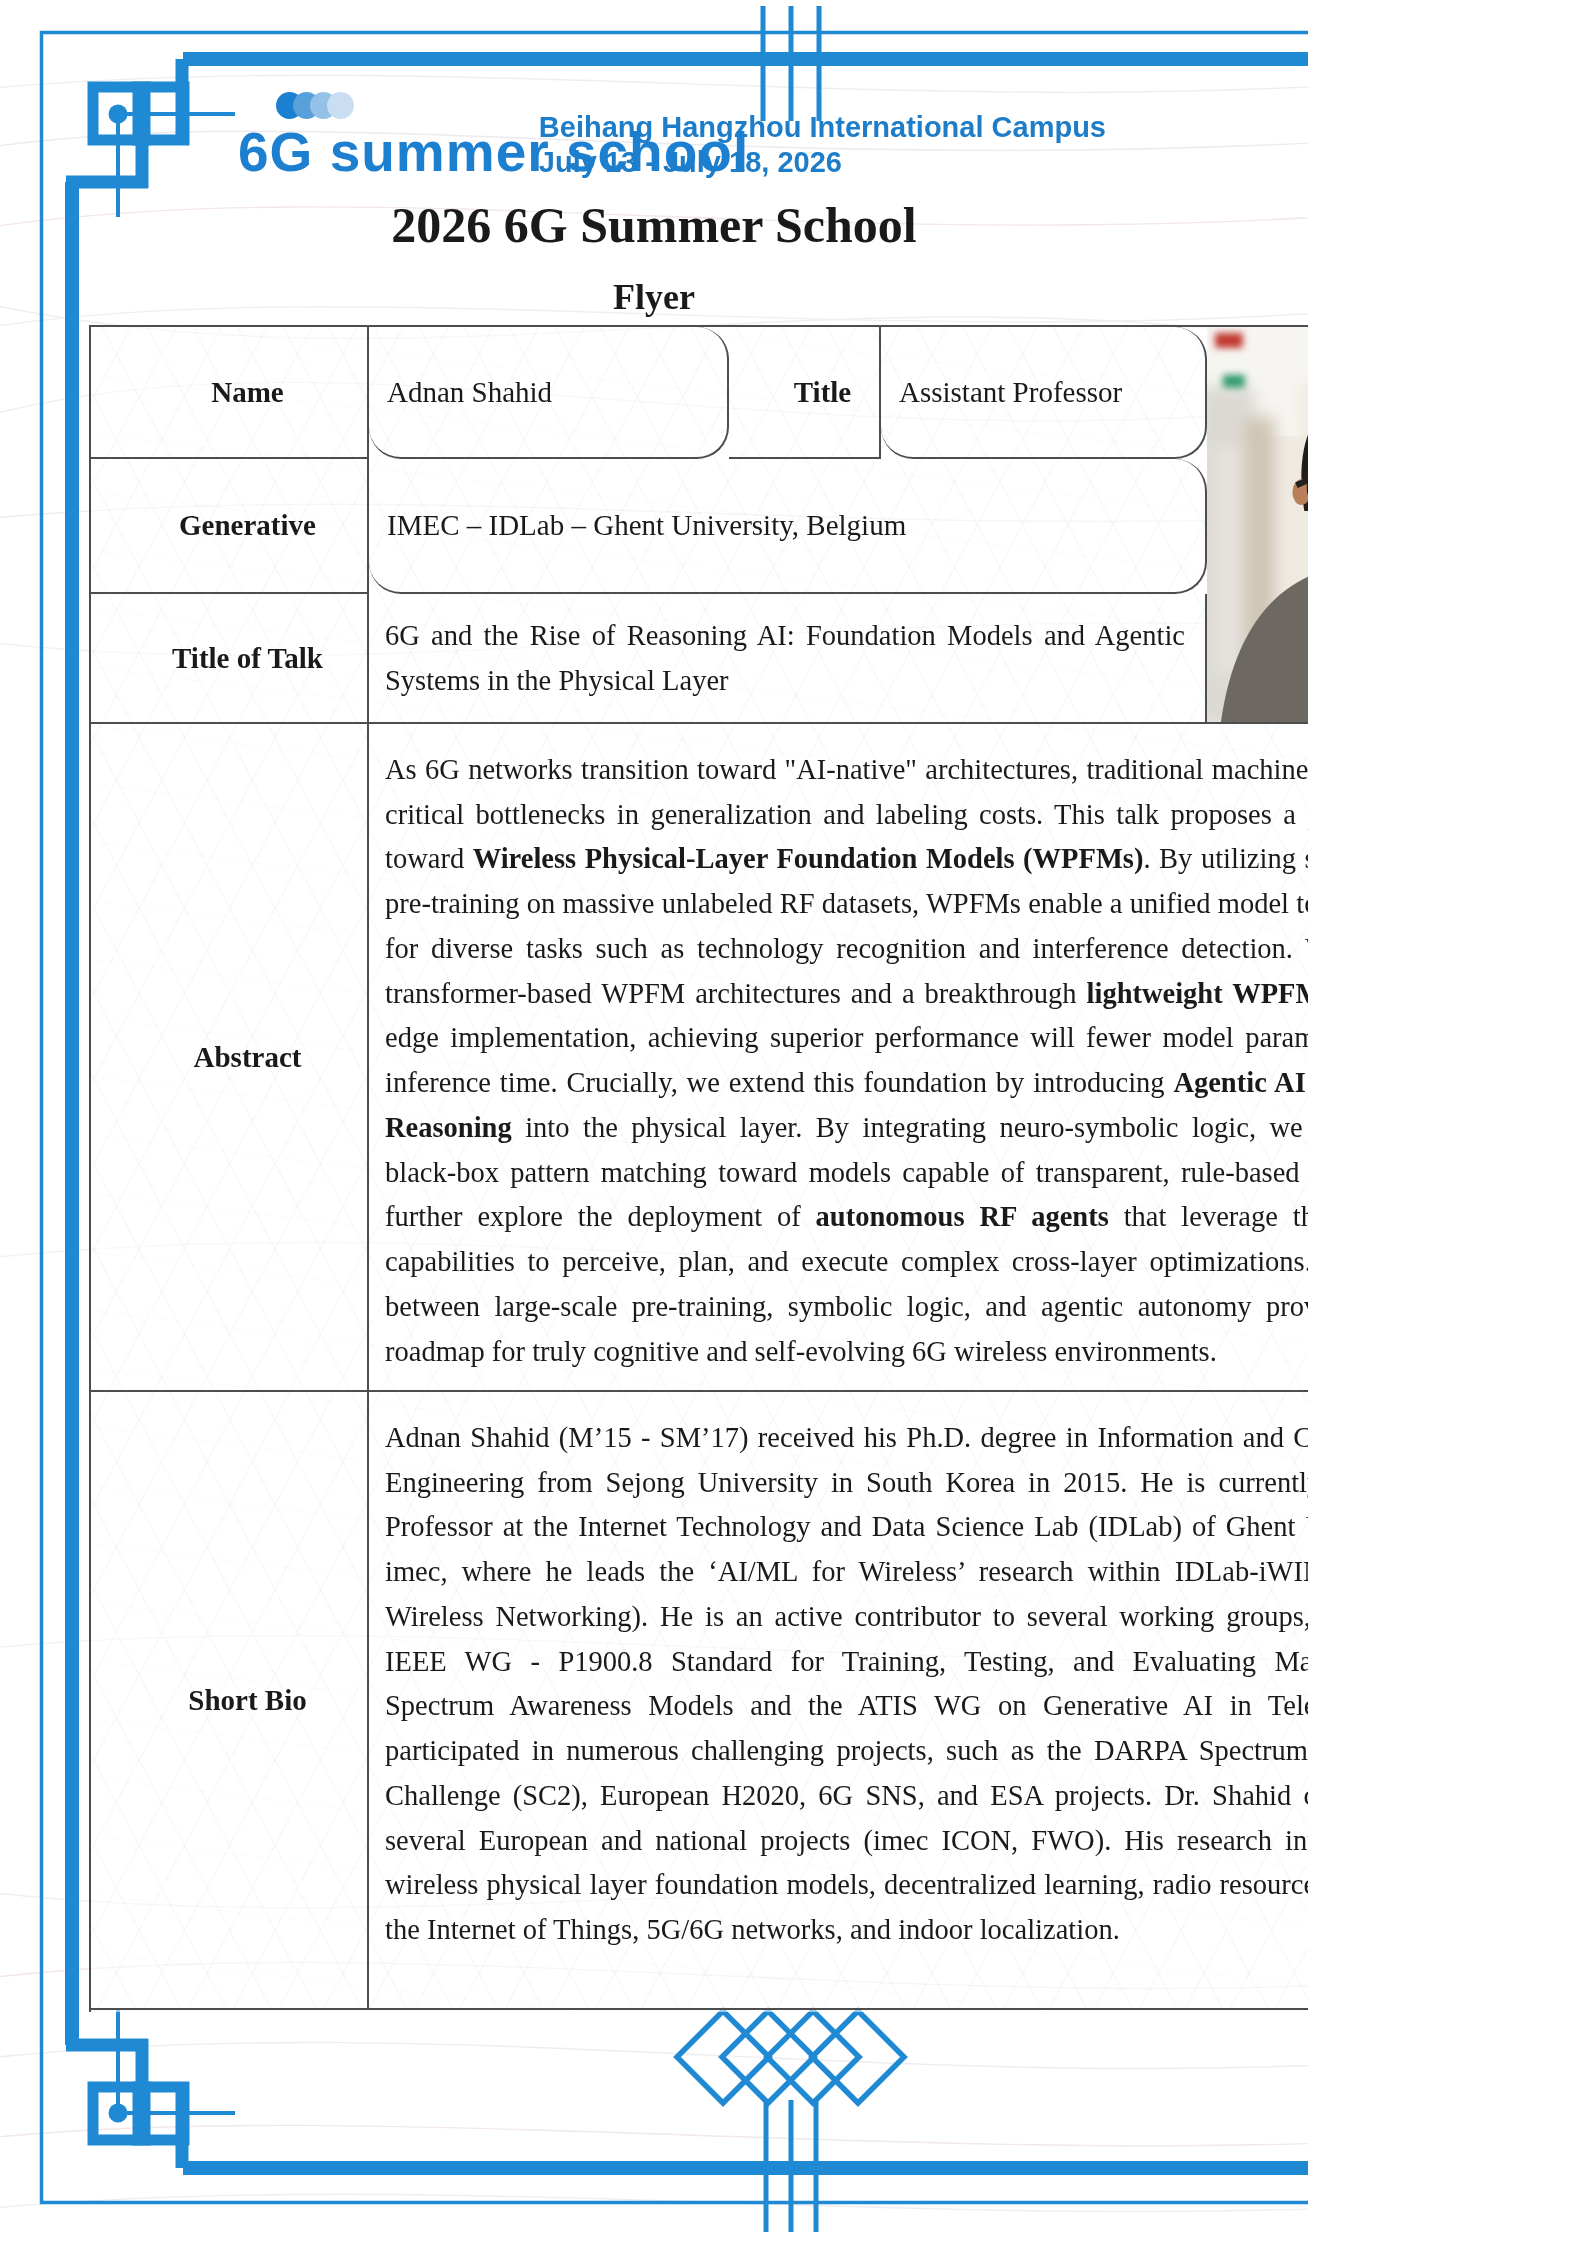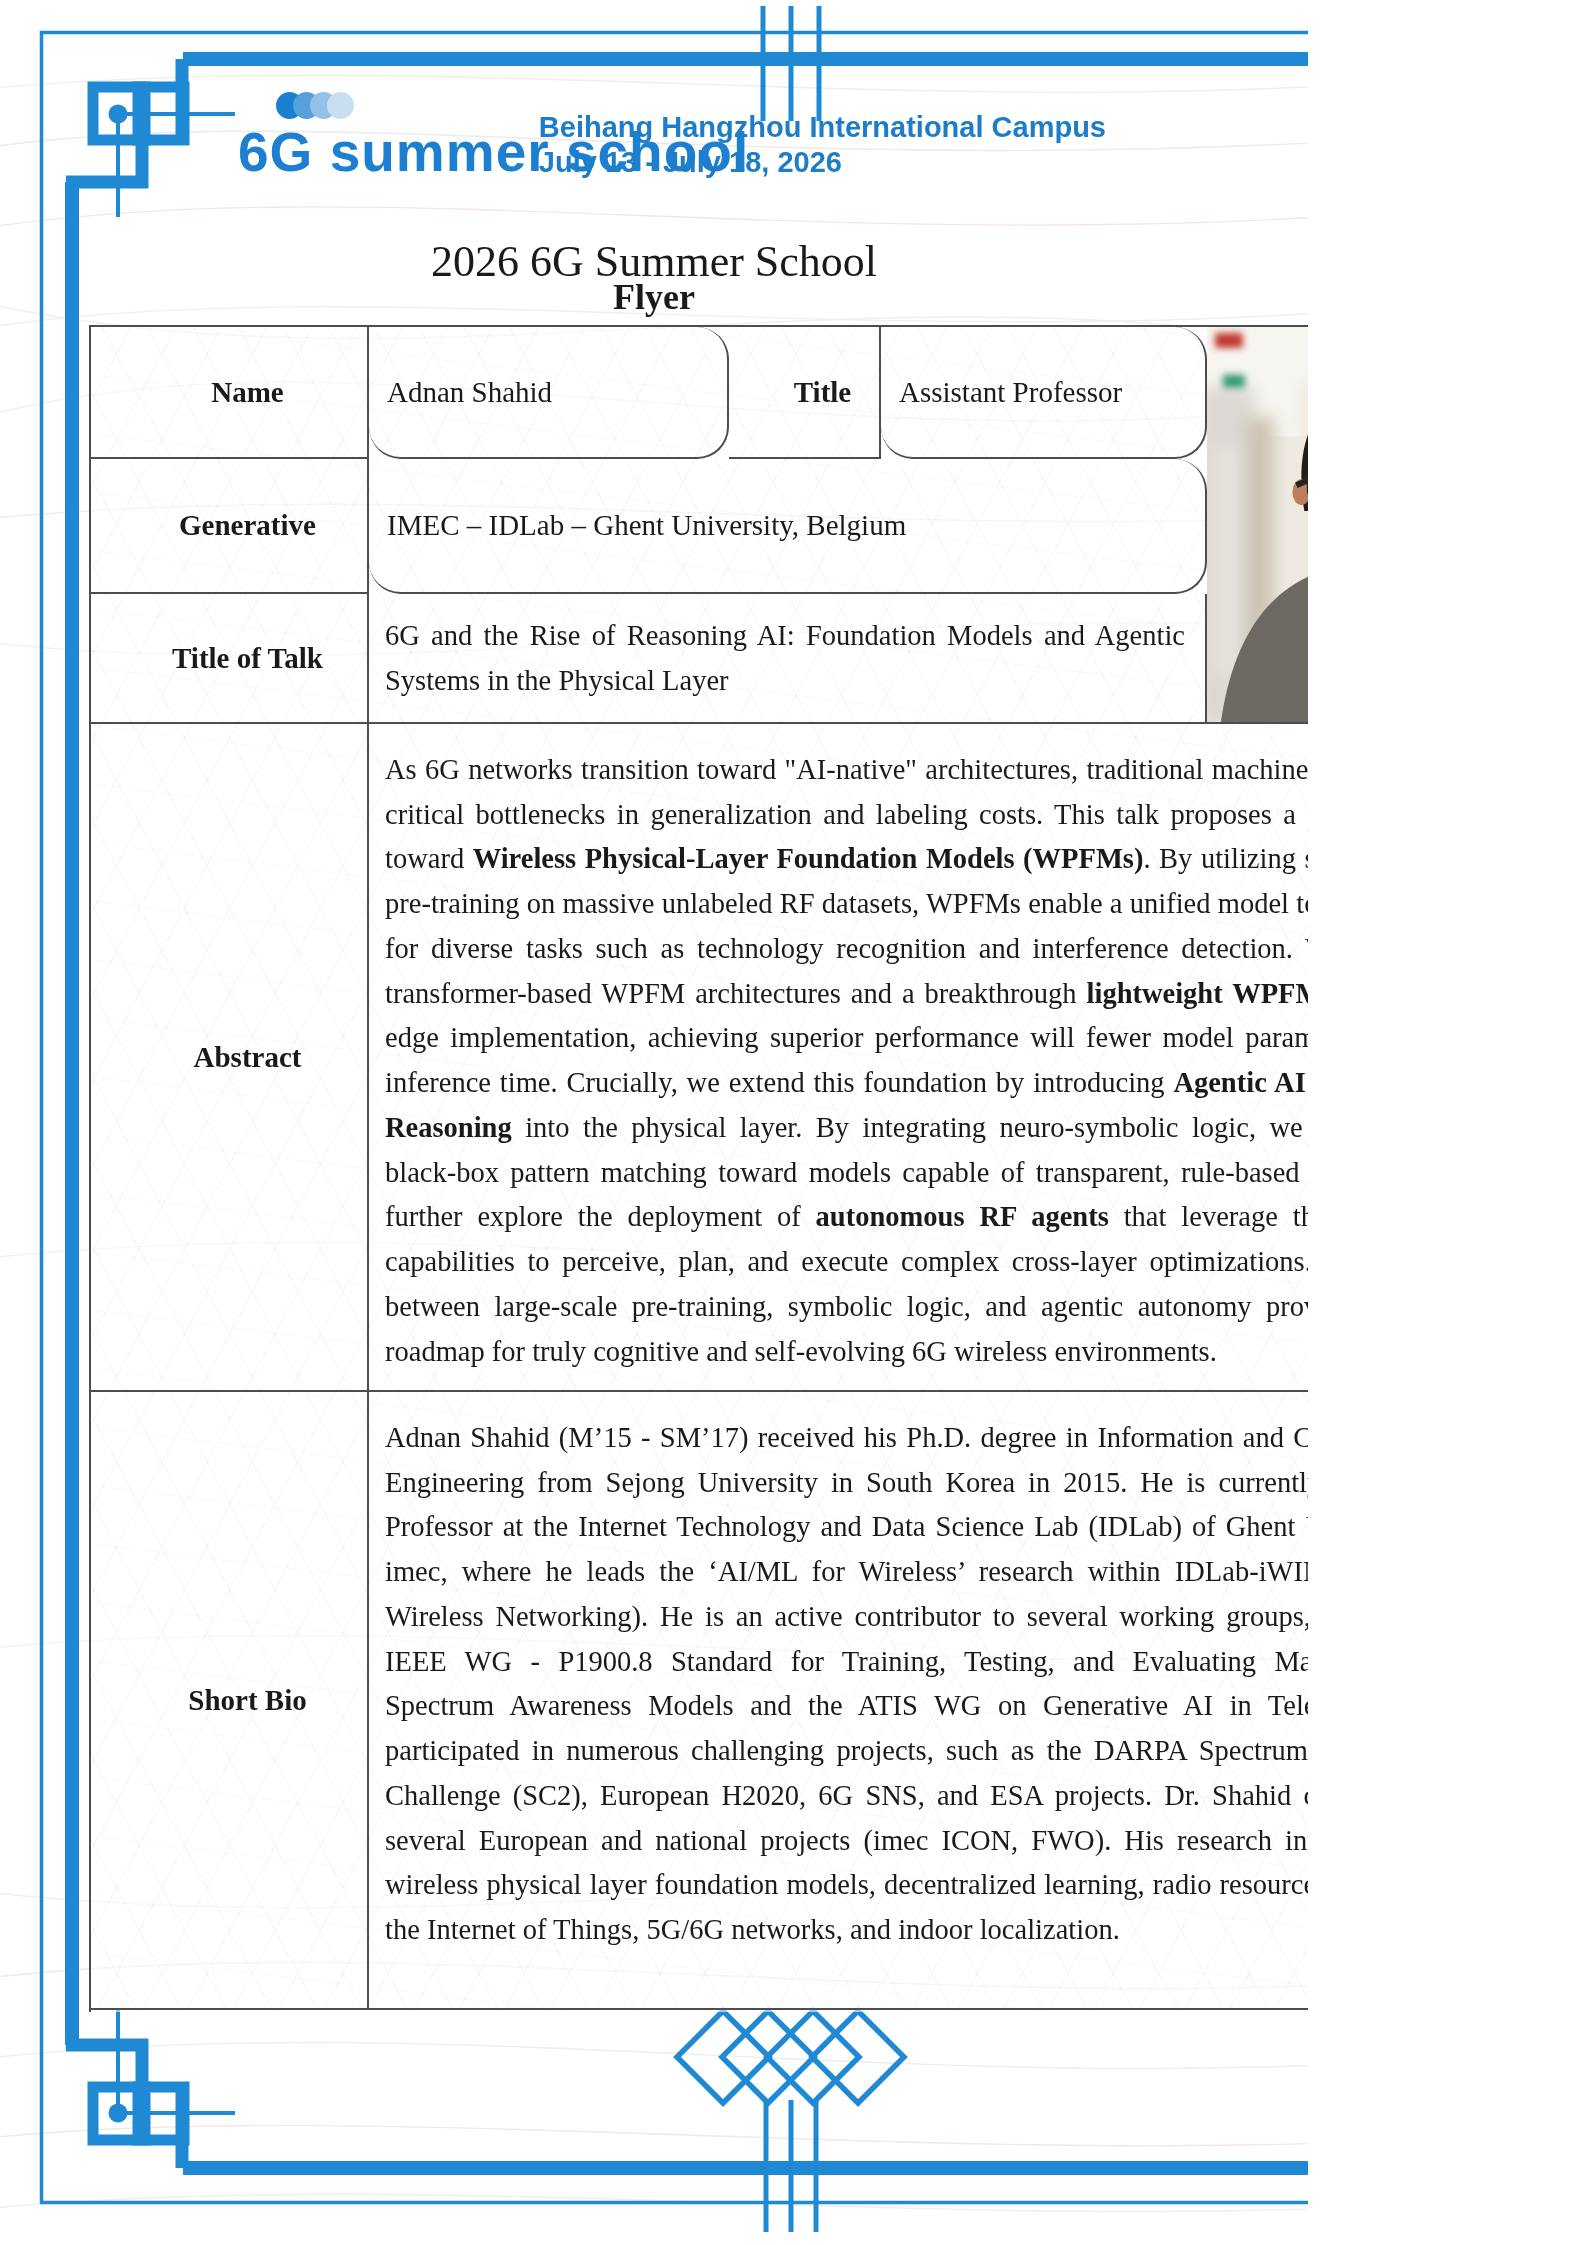--- a/index.html
+++ b/index.html
@@ -15,21 +15,21 @@
   .dot2{background:#57a0d9;}
   .dot3{background:#93c1e7;}
   .dot4{background:#c9def2;}
   .logo-text{position:absolute;left:238px;top:120px;
      font-family:"Liberation Sans",sans-serif;font-weight:bold;font-size:55px;
      color:#1d7fd0;letter-spacing:1px;white-space:nowrap;}
   .campus{position:absolute;right:202px;top:110px;
      font-family:"Liberation Sans",sans-serif;font-weight:bold;font-size:29px;
      color:#1e7dc8;line-height:1.22;white-space:nowrap;}
   .page-title{position:absolute;left:0;top:196px;width:100%;text-align:center;
-     font-weight:normal;font-size:44px;margin-top:40px;}
+     font-weight:bold;font-size:50px;}
   .page-subtitle{position:absolute;left:0;top:276px;width:100%;text-align:center;
      font-weight:bold;font-size:36px;}
 
   
   .flyer-table{position:absolute;left:89px;top:325px;width:1412px;height:1687px;
      display:grid;grid-template-columns:278px 360px 152px 326px 292px;
      grid-template-rows:132px 135px 130px 668px 618px;
      border-top:2px solid #4d4d4d;border-left:2px solid #4d4d4d;box-sizing:border-box;
      background:
        repeating-linear-gradient(62deg, rgba(110,135,200,.05) 0 1.5px, transparent 1.5px 40px),

